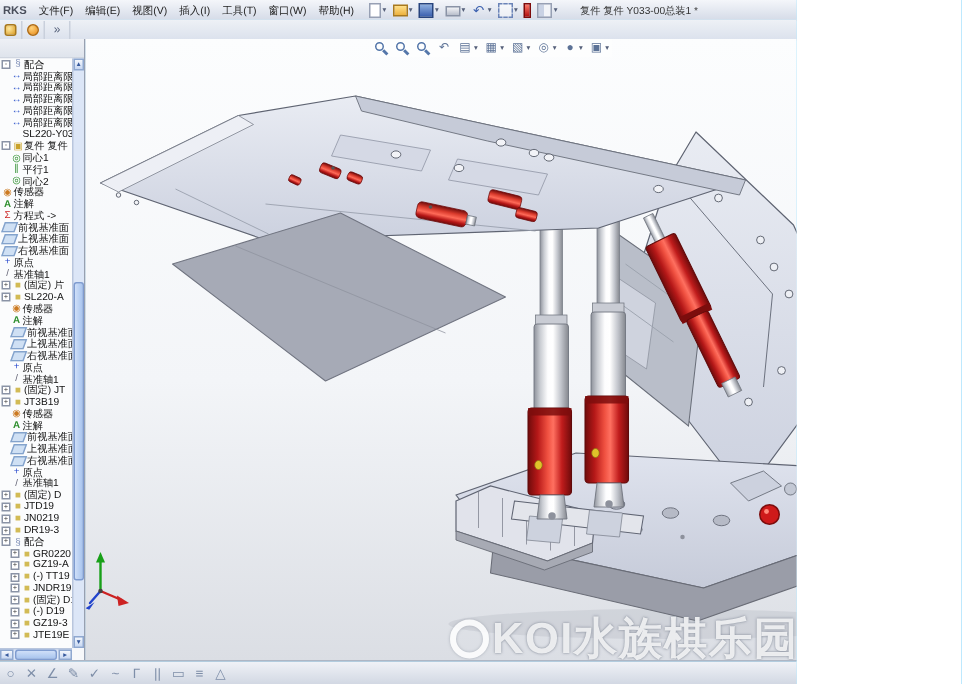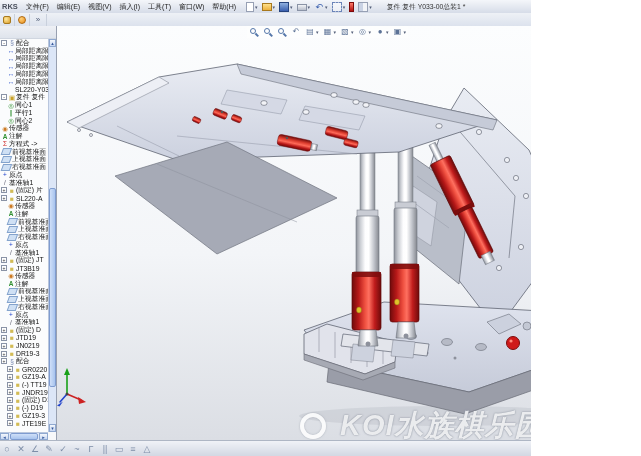--- a/index.html
+++ b/index.html
@@ -76,22 +76,22 @@
     border:1px solid #8fa8d0;font-size:5px;color:#35589c;text-align:center;line-height:6px;box-sizing:border-box;}
   #hthumb{flex:1;background:linear-gradient(#cfdff8,#a8c4ee);border:1px solid #7f9cd0;border-radius:2px;margin:0 1px;}
   
   #viewport{position:absolute;left:57px;top:26px;width:584px;height:414px;
     background:linear-gradient(180deg,#fcfdfe 0%,#f3f5f8 55%,#dbdee4 100%);overflow:hidden;}
   #viewbar{position:absolute;left:190px;top:0;height:12px;display:flex;align-items:center;
     background:rgba(255,255,255,.45);}
   .vbtn{display:flex;align-items:center;padding:0 2px;height:12px;}
   .vg{font-size:8px;line-height:10px;color:#5c7296;}
   #docwin{position:absolute;right:4px;top:2px;display:flex;gap:3px;}
-  #watermark{position:absolute;left:243px;top:380px;display:flex;align-items:center;gap:14px;
-    pointer-events:none;font-style:italic;}
+  #watermark{position:absolute;left:243px;top:380px;display:flex;align-items:center;gap:2px;
+    pointer-events:none;}
   #wm-logo{width:26px;height:26px;border-radius:50%;border:4px solid rgba(255,255,255,.85);
     box-shadow:0 0 2px rgba(145,152,164,.7), inset 0 0 2px rgba(145,152,164,.7);box-sizing:border-box;}
   #wm-text{font-size:29px;font-weight:bold;letter-spacing:1px;color:rgba(255,255,255,.82);
     text-shadow:0 0 2px rgba(140,147,160,.85),0 0 1px rgba(140,147,160,.85);white-space:nowrap;}
   
   #statusbar{position:absolute;left:0;top:440px;width:641px;height:16px;
     background:linear-gradient(#f0f2f7,#d2d8e3);border-top:1px solid #aeb6c4;
     display:flex;align-items:center;box-sizing:border-box;}
   .sbtn{display:flex;align-items:center;justify-content:center;width:14px;height:14px;}
   .sg{font-size:9px;color:#7e8ea8;line-height:12px;}

